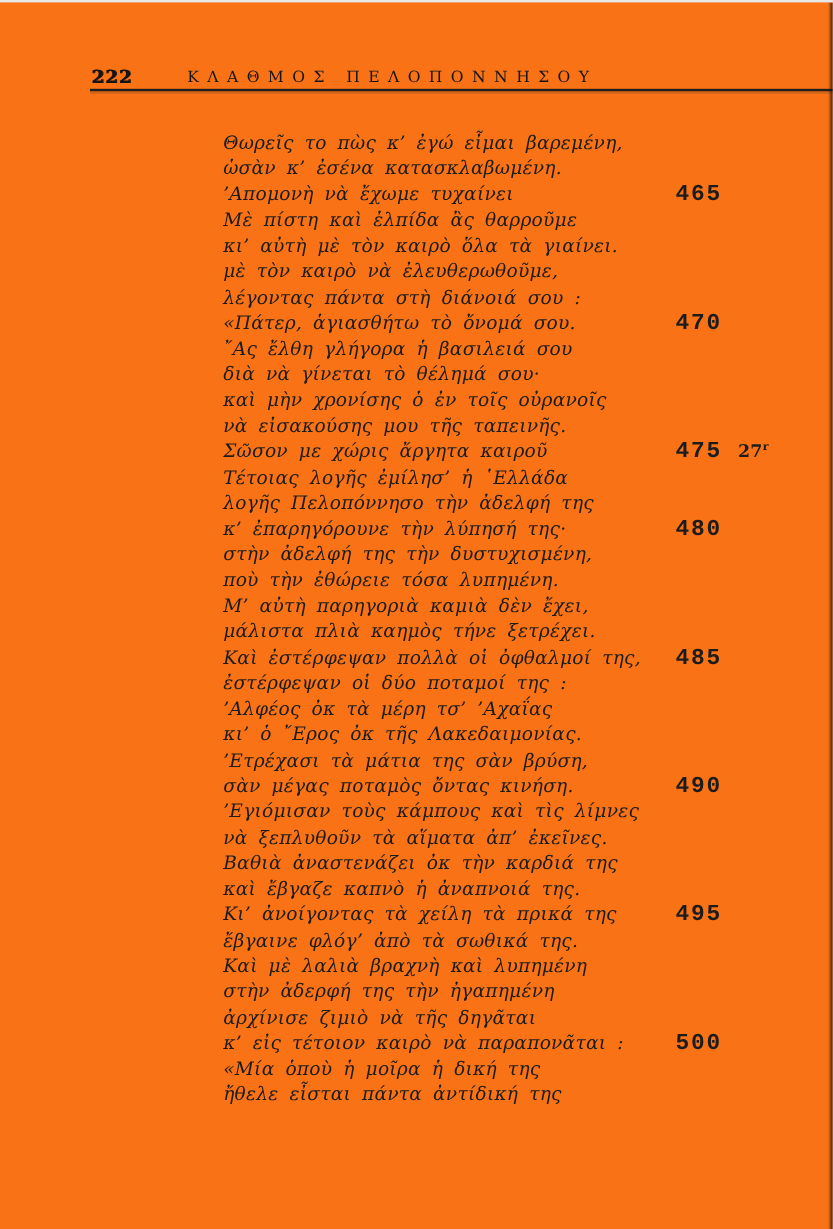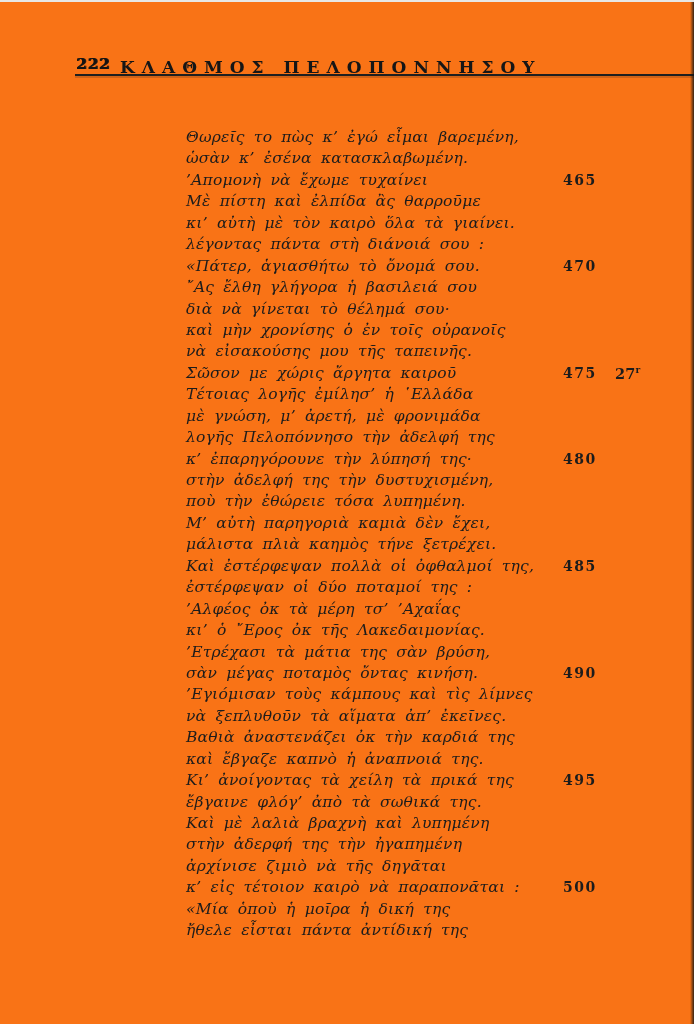--- a/index.html
+++ b/index.html
@@ -27,58 +27,59 @@
     font-size: 15px;
     font-weight: bold;
     letter-spacing: 1px;
     color: #141414;
     text-shadow: 1.2px 0 0 rgba(20,20,20,0.85), 0.6px 0.4px 0 rgba(20,20,20,0.6);
   }
   .running-title {
     position: absolute;
     left: 120px; right: 160px; top: 55px;
     text-align: center;
-    font-size: 17px;
-    font-weight: bold;
+    font-size: 13px;
+    font-weight: normal;
     letter-spacing: 7px;
     white-space: nowrap;
     color: #161616;
   }
   .head-rule {
     position: absolute;
     left: 75px; right: 0; top: 72px;
     height: 2px;
     background: #1f1f1f;
     box-shadow: 0 2px 0 rgba(30,30,30,0.18);
   }
   
   .poem {
     position: absolute;
-    top: 125px;
+    top: 107px;
     left: 186px;
     width: 500px;
   }
   .poem-line {
     position: relative;
     height: 21.45px;
     line-height: 21.45px;
     white-space: nowrap;
     font-style: italic;
     font-size: 15.5px;
     word-spacing: 4px;
     letter-spacing: 0.2px;
   }
   .line-num {
     position: absolute;
     left: 377px; top: 0;
     font-style: normal;
-    font-size: 14px;
+    font-size: 19px;
     font-weight: bold;
     letter-spacing: 1.5px;
     word-spacing: 0;
+    font-family: Liberation Mono, monospace;
   }
   .folio {
     position: absolute;
     left: 429px; top: 0;
     font-style: normal;
     font-size: 14.5px;
     font-weight: bold;
     word-spacing: 0;
   }
   .folio sup {
@@ -122,20 +123,25 @@
       <span class="line-num"></span>
       <span class="folio"><span></span><sup></sup></span>
     </div>
 
     <div class="poem-line">
       <span class="line-text">κι’ αὐτὴ μὲ τὸν καιρὸ ὅλα τὰ γιαίνει.</span>
       <span class="line-num"></span>
       <span class="folio"><span></span><sup></sup></span>
     </div>
 
+    <div class="poem-line">
+      <span class="line-text">μὲ τὸν καιρὸ νὰ ἐλευθερωθοῦμε,</span>
+      <span class="line-num"></span>
+      <span class="folio"><span></span><sup></sup></span>
+    </div>
 
     <div class="poem-line">
       <span class="line-text">λέγοντας πάντα στὴ διάνοιά σου :</span>
       <span class="line-num"></span>
       <span class="folio"><span></span><sup></sup></span>
     </div>
 
     <div class="poem-line">
       <span class="line-text">«Πάτερ, ἁγιασθήτω τὸ ὄνομά σου.</span>
       <span class="line-num">470</span>
@@ -172,25 +178,20 @@
       <span class="folio"><span>27</span><sup>r</sup></span>
     </div>
 
 
     <div class="poem-line">
       <span class="line-text">Τέτοιας λογῆς ἐμίλησ’ ἡ ῾Ελλάδα</span>
       <span class="line-num"></span>
       <span class="folio"><span></span><sup></sup></span>
     </div>
 
-    <div class="poem-line">
-      <span class="line-text">μὲ γνώση, μ’ ἀρετή, μὲ φρονιμάδα</span>
-      <span class="line-num"></span>
-      <span class="folio"><span></span><sup></sup></span>
-    </div>
 
     <div class="poem-line">
       <span class="line-text">λογῆς Πελοπόννησο τὴν ἀδελφή της</span>
       <span class="line-num"></span>
       <span class="folio"><span></span><sup></sup></span>
     </div>
 
     <div class="poem-line">
       <span class="line-text">κ’ ἐπαρηγόρουνε τὴν λύπησή της·</span>
       <span class="line-num">480</span>

